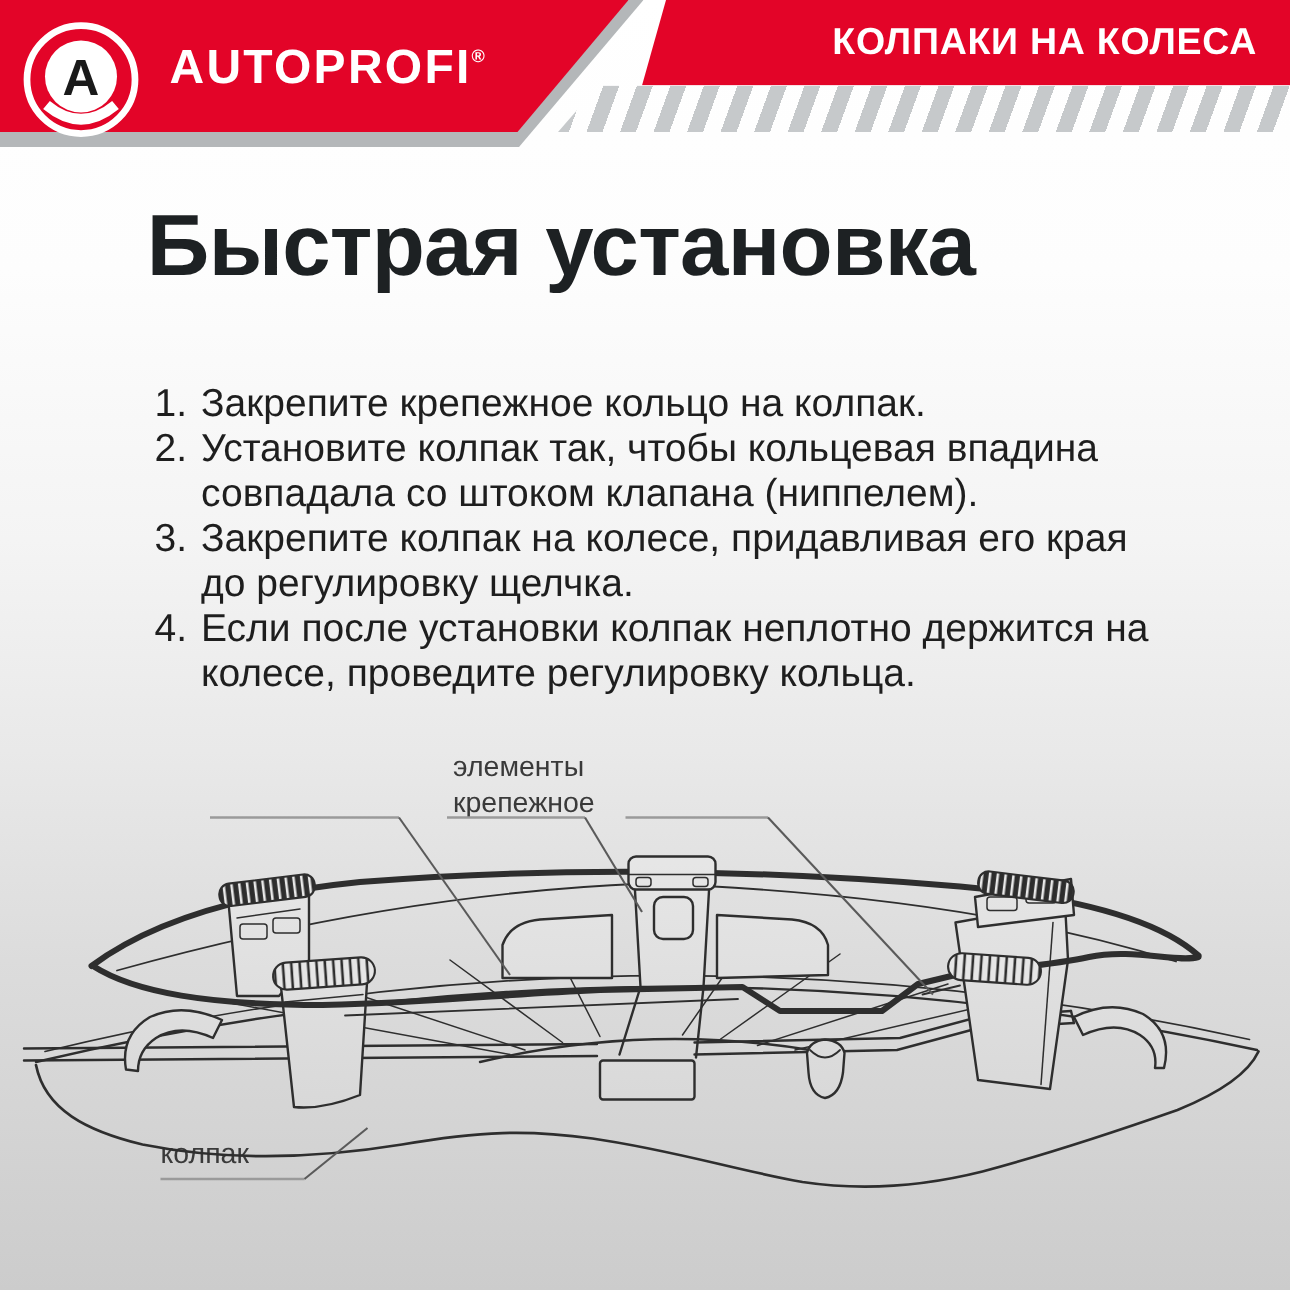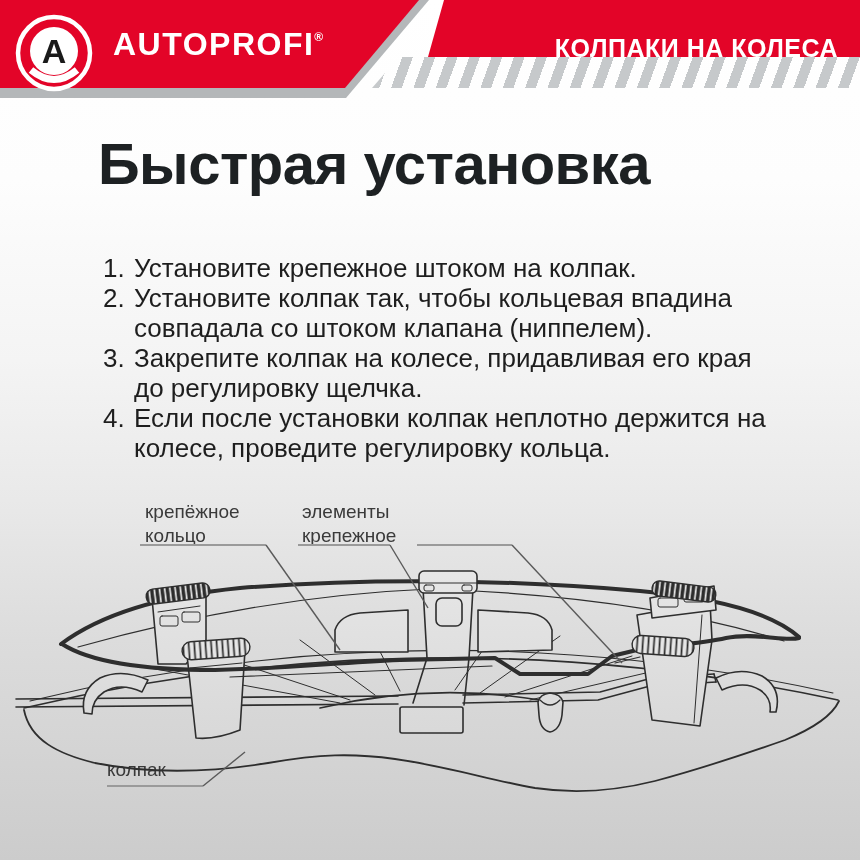--- a/index.html
+++ b/index.html
@@ -12,21 +12,21 @@
   .hdr-left-gray{position:absolute;top:0;left:0;width:440px;height:98px;background:#b4b7b9;
     clip-path:polygon(0 0,429px 0,346px 98px,0 98px);}
   .hdr-left-red{position:absolute;top:0;left:0;width:440px;height:88px;background:#e30428;
     clip-path:polygon(0 0,419px 0,345px 88px,0 88px);}
   .hdr-right-red{position:absolute;top:0;left:428px;right:0;height:57px;background:#e30428;
     clip-path:polygon(16px 0,100% 0,100% 100%,0 100%);}
   .hdr-stripes{position:absolute;top:57px;left:0;width:860px;height:31px;
     background:repeating-linear-gradient(110deg,#c6c9cb 0 10px,transparent 10px 21px);
     clip-path:polygon(399px 0,860px 0,860px 31px,372px 31px);}
   .banner-title{position:absolute;top:0;right:22px;height:57px;display:flex;align-items:center;
-    color:#fff;font-size:25px;font-weight:bold;letter-spacing:.5px;white-space:nowrap;margin-top:20px;}
+    color:#fff;font-size:25px;font-weight:bold;letter-spacing:.5px;white-space:nowrap;}
   .brand{position:absolute;left:113px;top:26px;color:#fff;font-size:32px;font-weight:bold;
     letter-spacing:1.5px;white-space:nowrap;}
   .brand sup{font-size:12px;vertical-align:14px;letter-spacing:0;}
   .logo{position:absolute;left:14px;top:13px;}
   
   .main-title{position:absolute;top:130px;left:0;width:748px;text-align:center;
     font-size:58px;font-weight:bold;color:#1d2123;letter-spacing:-.5px;}
   .steps{position:absolute;top:253px;left:103px;width:668px;margin:0;padding:0;list-style:none;
     font-size:26px;line-height:30px;color:#1e1e1e;}
   .steps li{display:flex;}
@@ -58,40 +58,36 @@
     <div class="brand"><span>AUTOPROFI</span><sup>®</sup></div>
 
     <div class="banner-title">КОЛПАКИ НА КОЛЕСА</div>
   </div>
 
   <div class="main-title">Быстрая установка</div>
 
   <ol class="steps">
     <li>
       <span class="step-num">1.</span>
-      <span class="step-text">Установите крепежное штоком на колпак.</span>
+      <span class="step-text">Закрепите крепежное кольцо на колпак.</span>
     </li>
     <li>
       <span class="step-num">2.</span>
       <span class="step-text">Установите колпак так, чтобы кольцевая впадина совпадала со штоком клапана (ниппелем).</span>
     </li>
     <li>
       <span class="step-num">3.</span>
       <span class="step-text">Закрепите колпак на колесе, придавливая его края до регулировку щелчка.</span>
     </li>
     <li>
       <span class="step-num">4.</span>
       <span class="step-text">Если после установки колпак неплотно держится на колесе, проведите регулировку кольца.</span>
     </li>
   </ol>
 
-  <div class="dlabel" style="left:145px;top:500px;">
-    <span>крепёжное</span>
-    <span>кольцо</span>
-  </div>
   <div class="dlabel" style="left:302px;top:500px;">
     <span>элементы</span>
     <span>крепежное</span>
   </div>
   <div class="dlabel" style="left:107px;top:758px;">
     <span>колпак</span>
   </div>
 
   <svg class="diagram-svg" viewBox="0 480 860 380">
     <defs>

